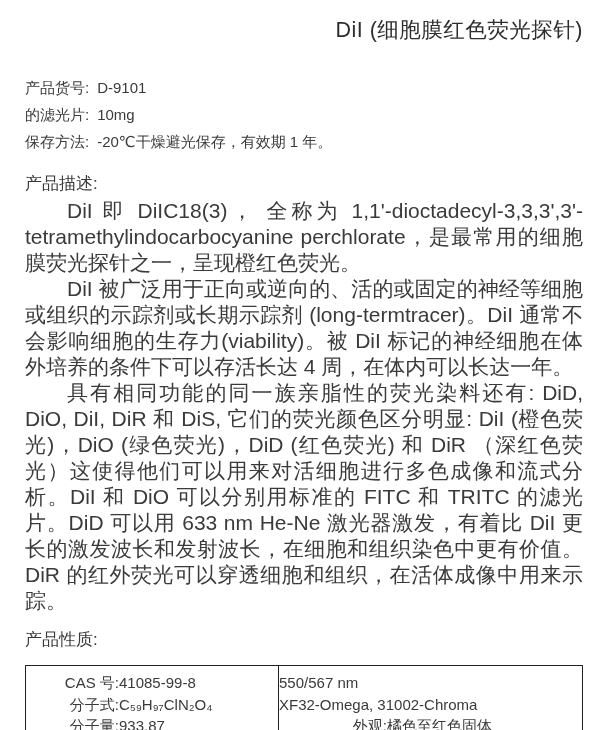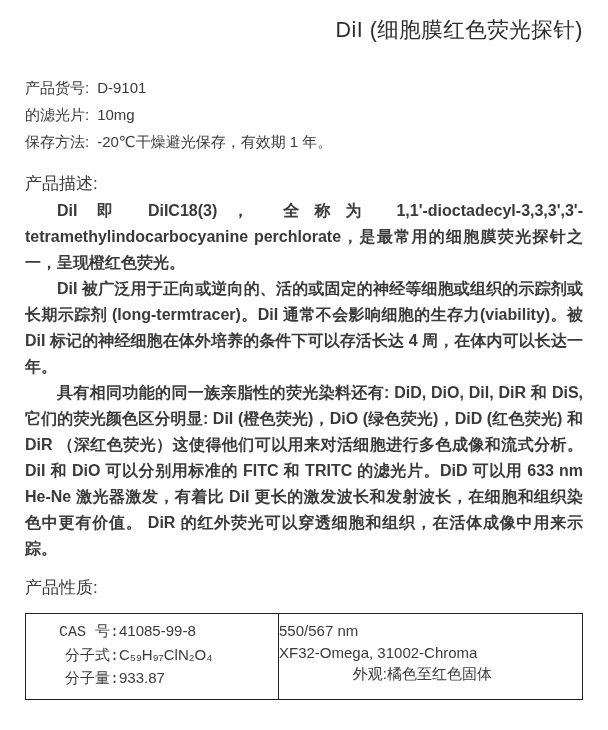--- a/index.html
+++ b/index.html
@@ -46,27 +46,26 @@
     margin-top: 15px;
     font-size: 17px;
     line-height: 27px;
     color: #3a3a3a;
   }
   .paragraphs {
     margin-top: 1px;
   }
   .para {
     margin: 0;
-    font-size: 16px;
+    font-size: 21px;
     line-height: 26px;
     text-align: justify;
     text-indent: 2em;
     color: #3a3a3a;
     word-break: break-word;
-    font-weight: bold;
   }
   .props-heading {
     margin-top: 12px;
   }
   .props-table {
     margin-top: 12px;
     display: flex;
     border: 1.5px solid #1f1f1f;
     box-sizing: border-box;
     width: 558px;
@@ -86,21 +85,21 @@
     display: flex;
     font-size: 15px;
     line-height: 21.5px;
     align-items: baseline;
   }
   .tlabel {
     text-align: right;
     color: #3a3a3a;
     white-space: nowrap;
   }
-  .pane-left .tlabel { width: 93px; font-family: Liberation Mono, monospace; }
+  .pane-left .tlabel { width: 93px; }
   .pane-right .tlabel { width: 108px; }
   .tvalue {
     text-align: left;
     white-space: nowrap;
   }
 </style>
 </head>
 <body>
 
 <div class="page">

